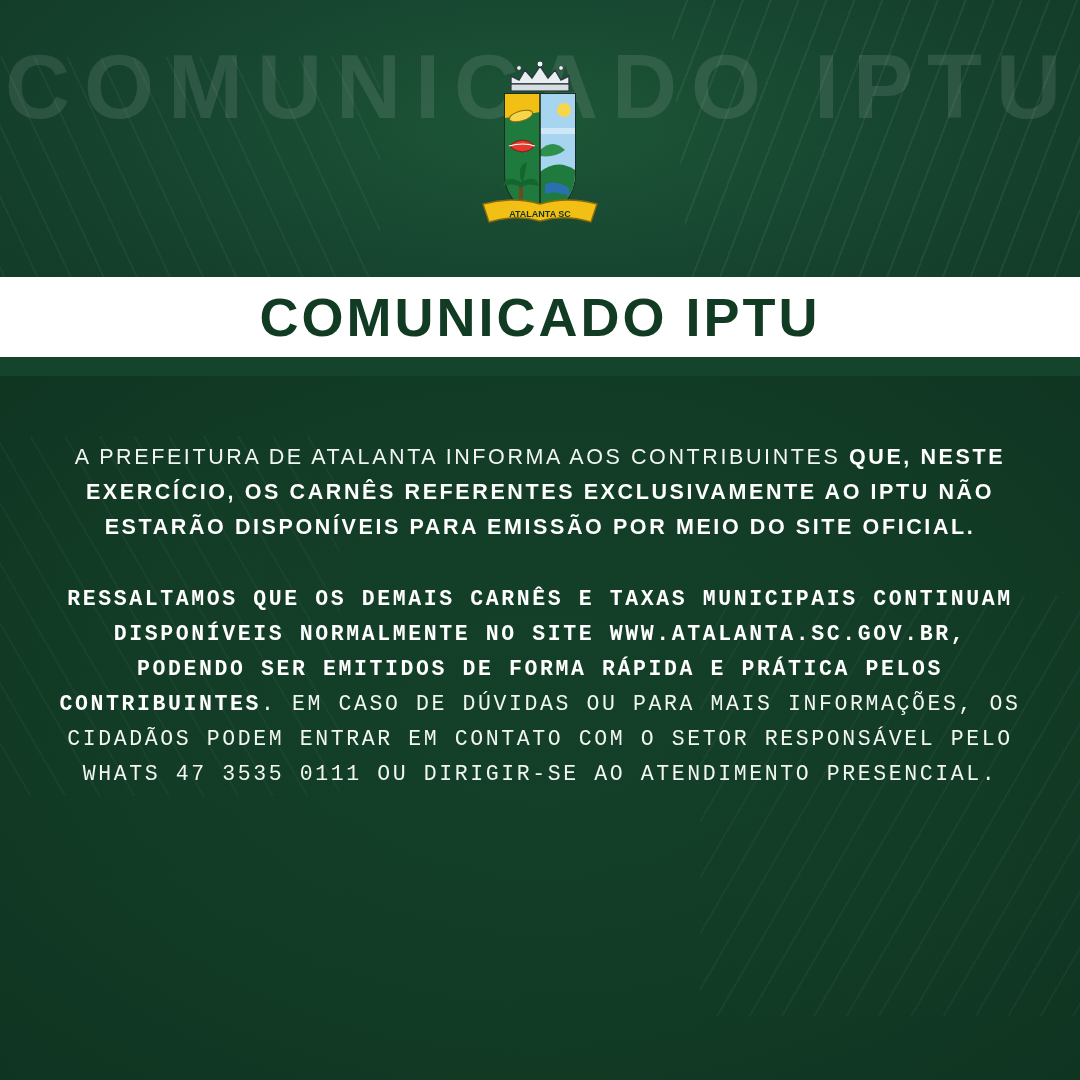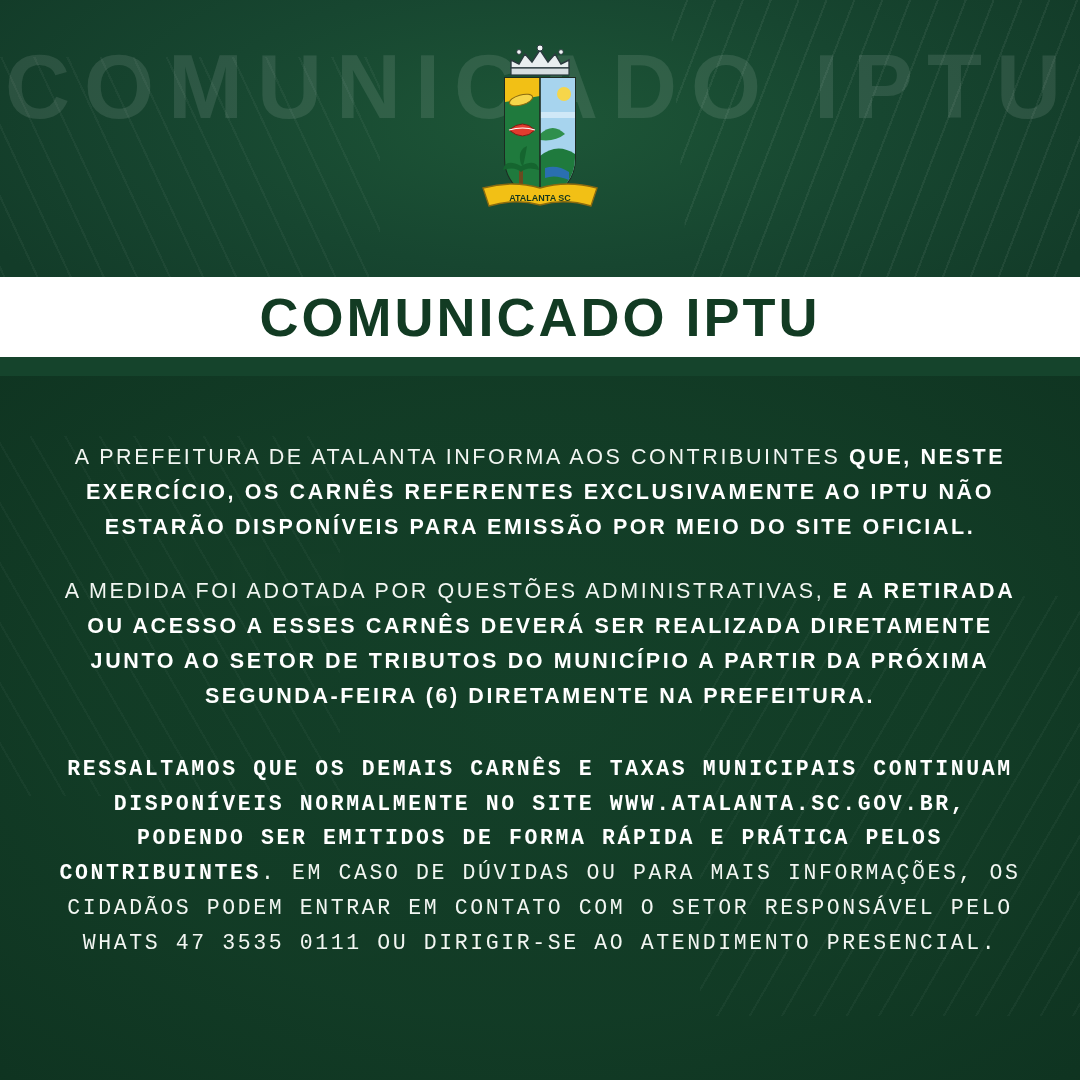--- a/index.html
+++ b/index.html
@@ -71,21 +71,21 @@
     letter-spacing: 14px;
     line-height: 1;
     color: rgba(255,255,255,0.10);
     white-space: nowrap;
     user-select: none;
   }
 
   
   .crest {
     position: absolute;
-    left: 465px; top: 38px;
+    left: 465px; top: 54px;
     width: 150px; height: 175px;
     z-index: 4;
   }
 
   
   .title-bar {
     position: absolute;
     left: 0; top: 277px;
     width: 1080px;
     height: 80px;
@@ -332,18 +332,17 @@
         <i></i>
           <i></i>
           <i></i>
           <i></i>
       </div>
     </div>
     <div class="veil"></div>
 
     <div class="content">
       <p class="para para-1"><span>A PREFEITURA DE ATALANTA INFORMA AOS CONTRIBUINTES </span><b>QUE, NESTE EXERCÍCIO, OS CARNÊS REFERENTES EXCLUSIVAMENTE AO IPTU NÃO ESTARÃO DISPONÍVEIS PARA EMISSÃO POR MEIO DO SITE OFICIAL.</b></p>
-      <p class="para para-2"><span>A MEDIDA FOI ADOTADA POR QUESTÕES ADMINISTRATIVAS, </span><b>E A RETIRADA OU ACESSO A ESSES CARNÊS DEVERÁ SER REALIZADA DIRETAMENTE JUNTO AO SETOR DE TRIBUTOS DO MUNICÍPIO A PARTIR DA PRÓXIMA SEGUNDA-FEIRA (6) DIRETAMENTE NA PREFEITURA.</b></p>
       <p class="para para-3"><b>RESSALTAMOS QUE OS DEMAIS CARNÊS E TAXAS MUNICIPAIS CONTINUAM DISPONÍVEIS NORMALMENTE NO SITE WWW.ATALANTA.SC.GOV.BR, PODENDO SER EMITIDOS DE FORMA RÁPIDA E PRÁTICA PELOS CONTRIBUINTES</b><span>. EM CASO DE DÚVIDAS OU PARA MAIS INFORMAÇÕES, OS CIDADÃOS PODEM ENTRAR EM CONTATO COM O SETOR RESPONSÁVEL PELO WHATS 47 3535 0111 OU DIRIGIR-SE AO ATENDIMENTO PRESENCIAL.</span></p>
     </div>
   </div>
 
 </div>
 
 </body></html>

